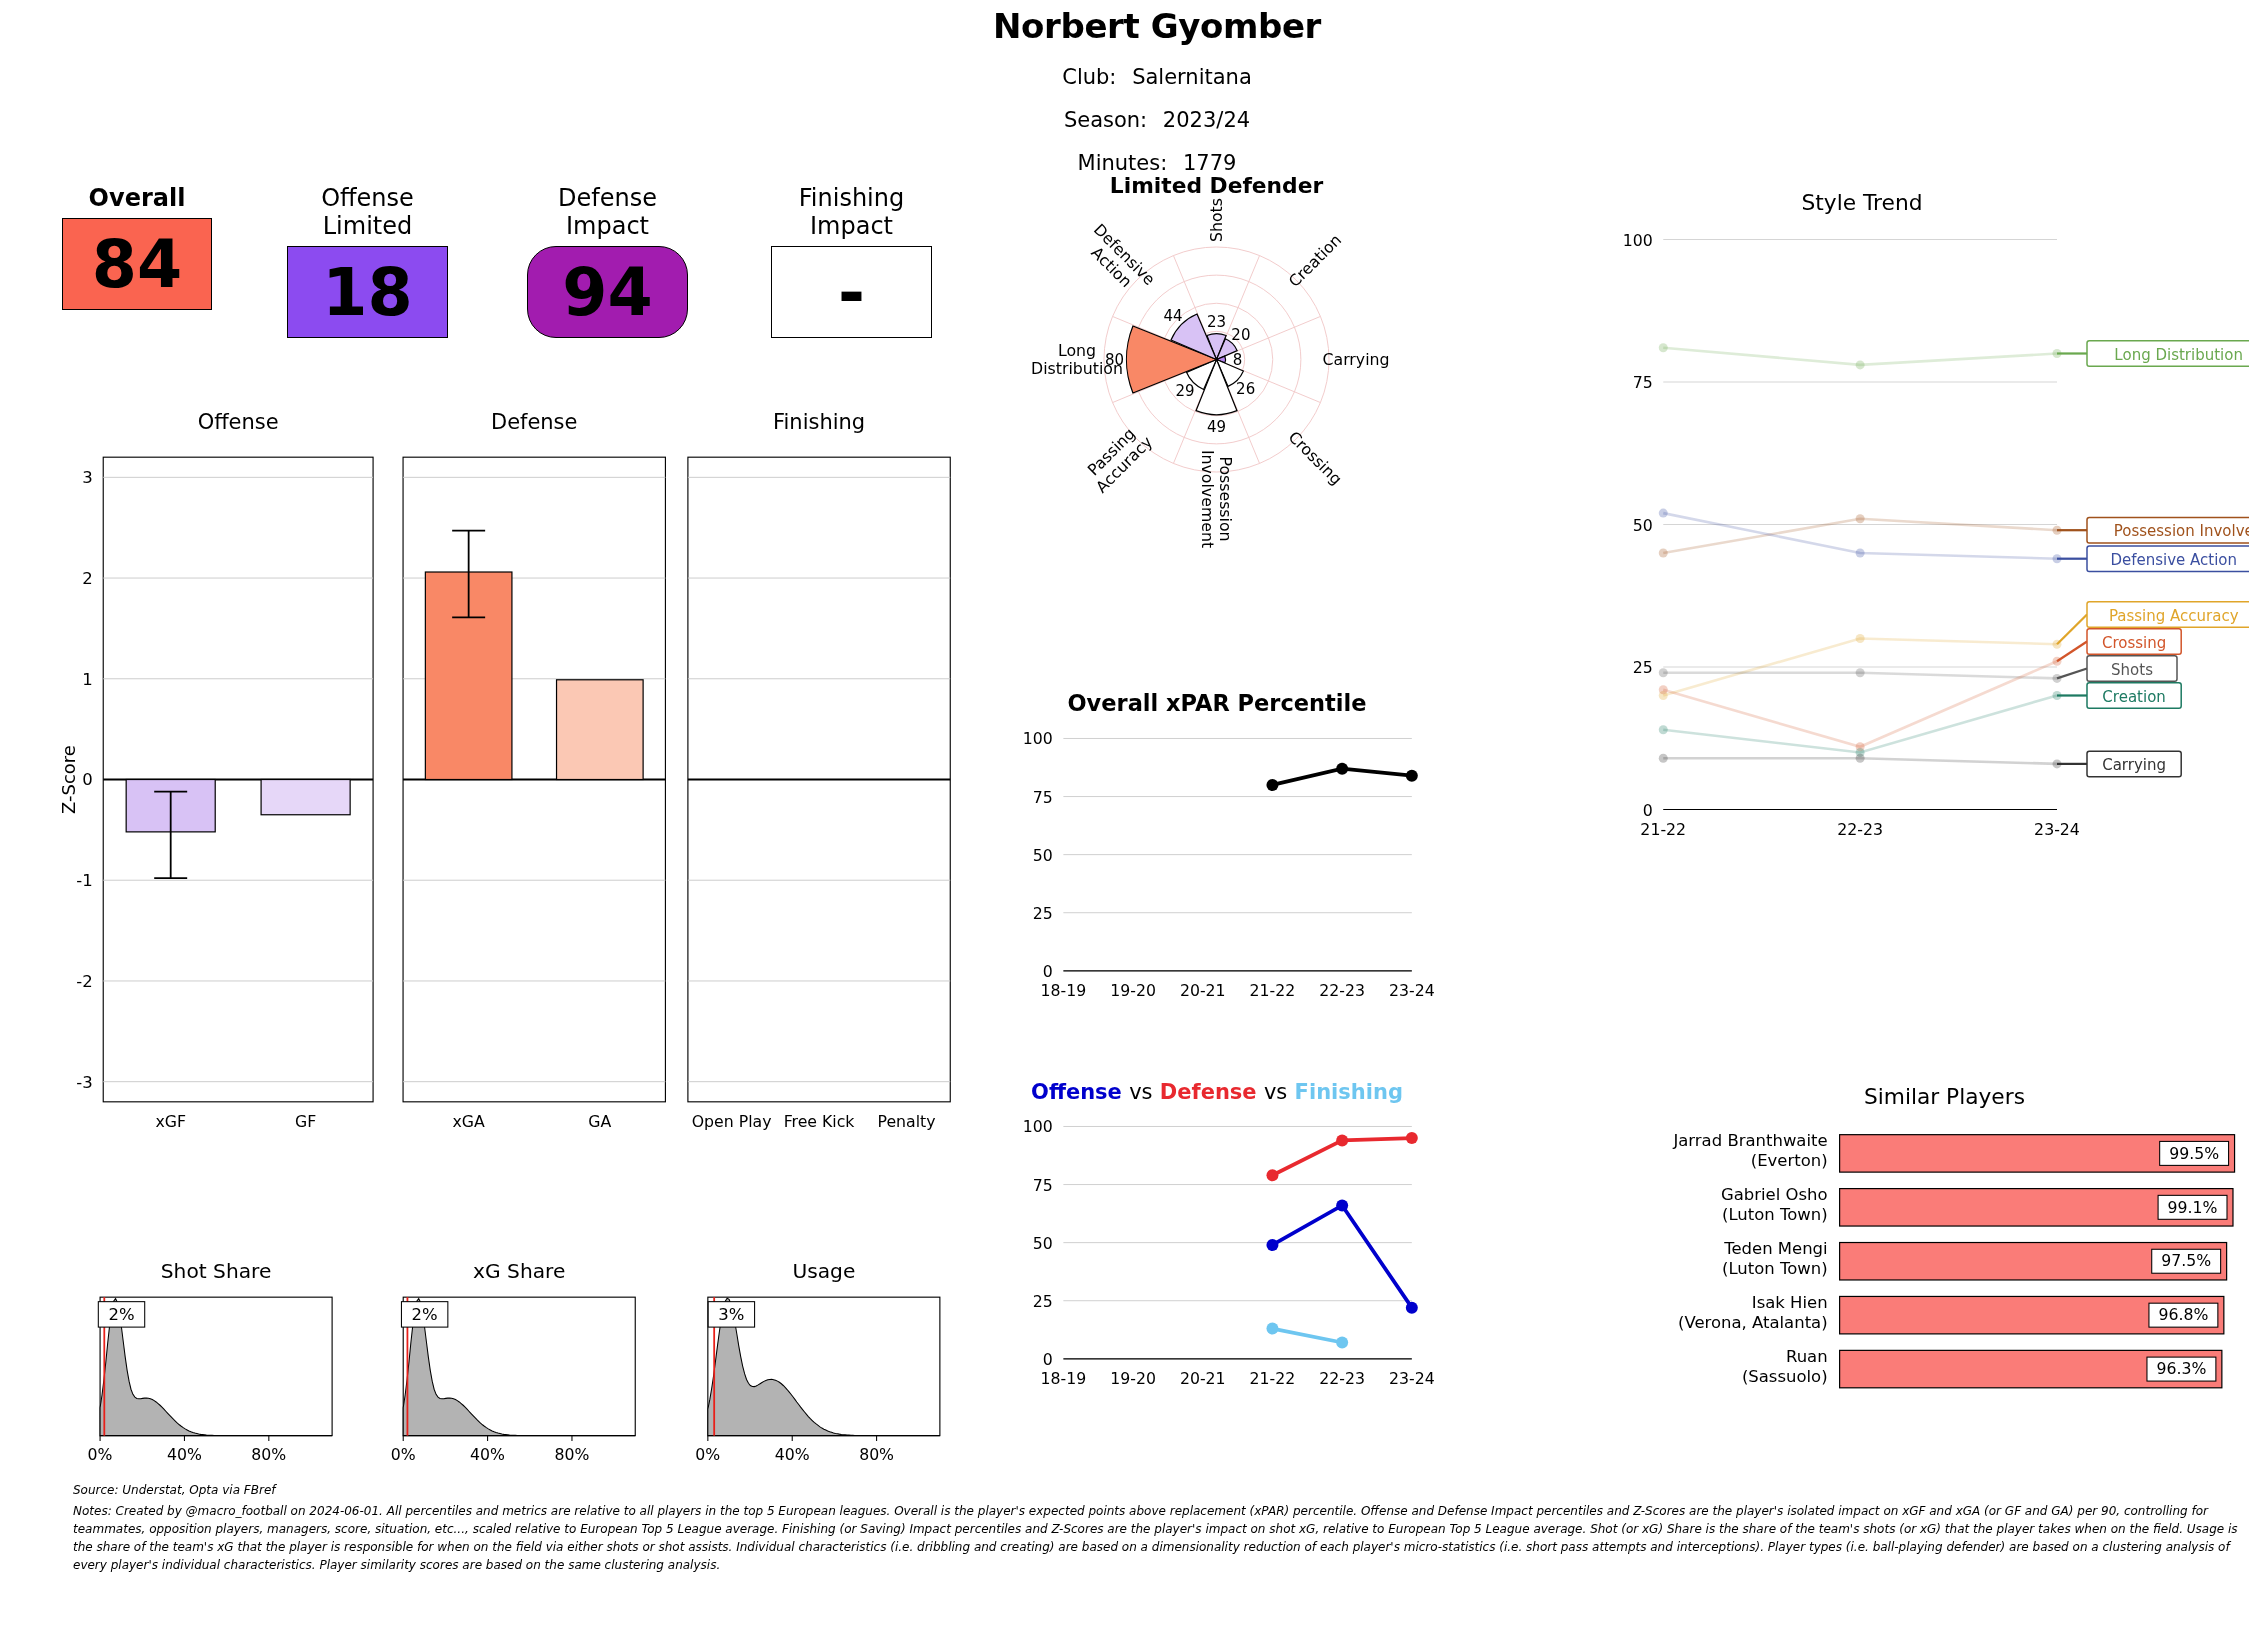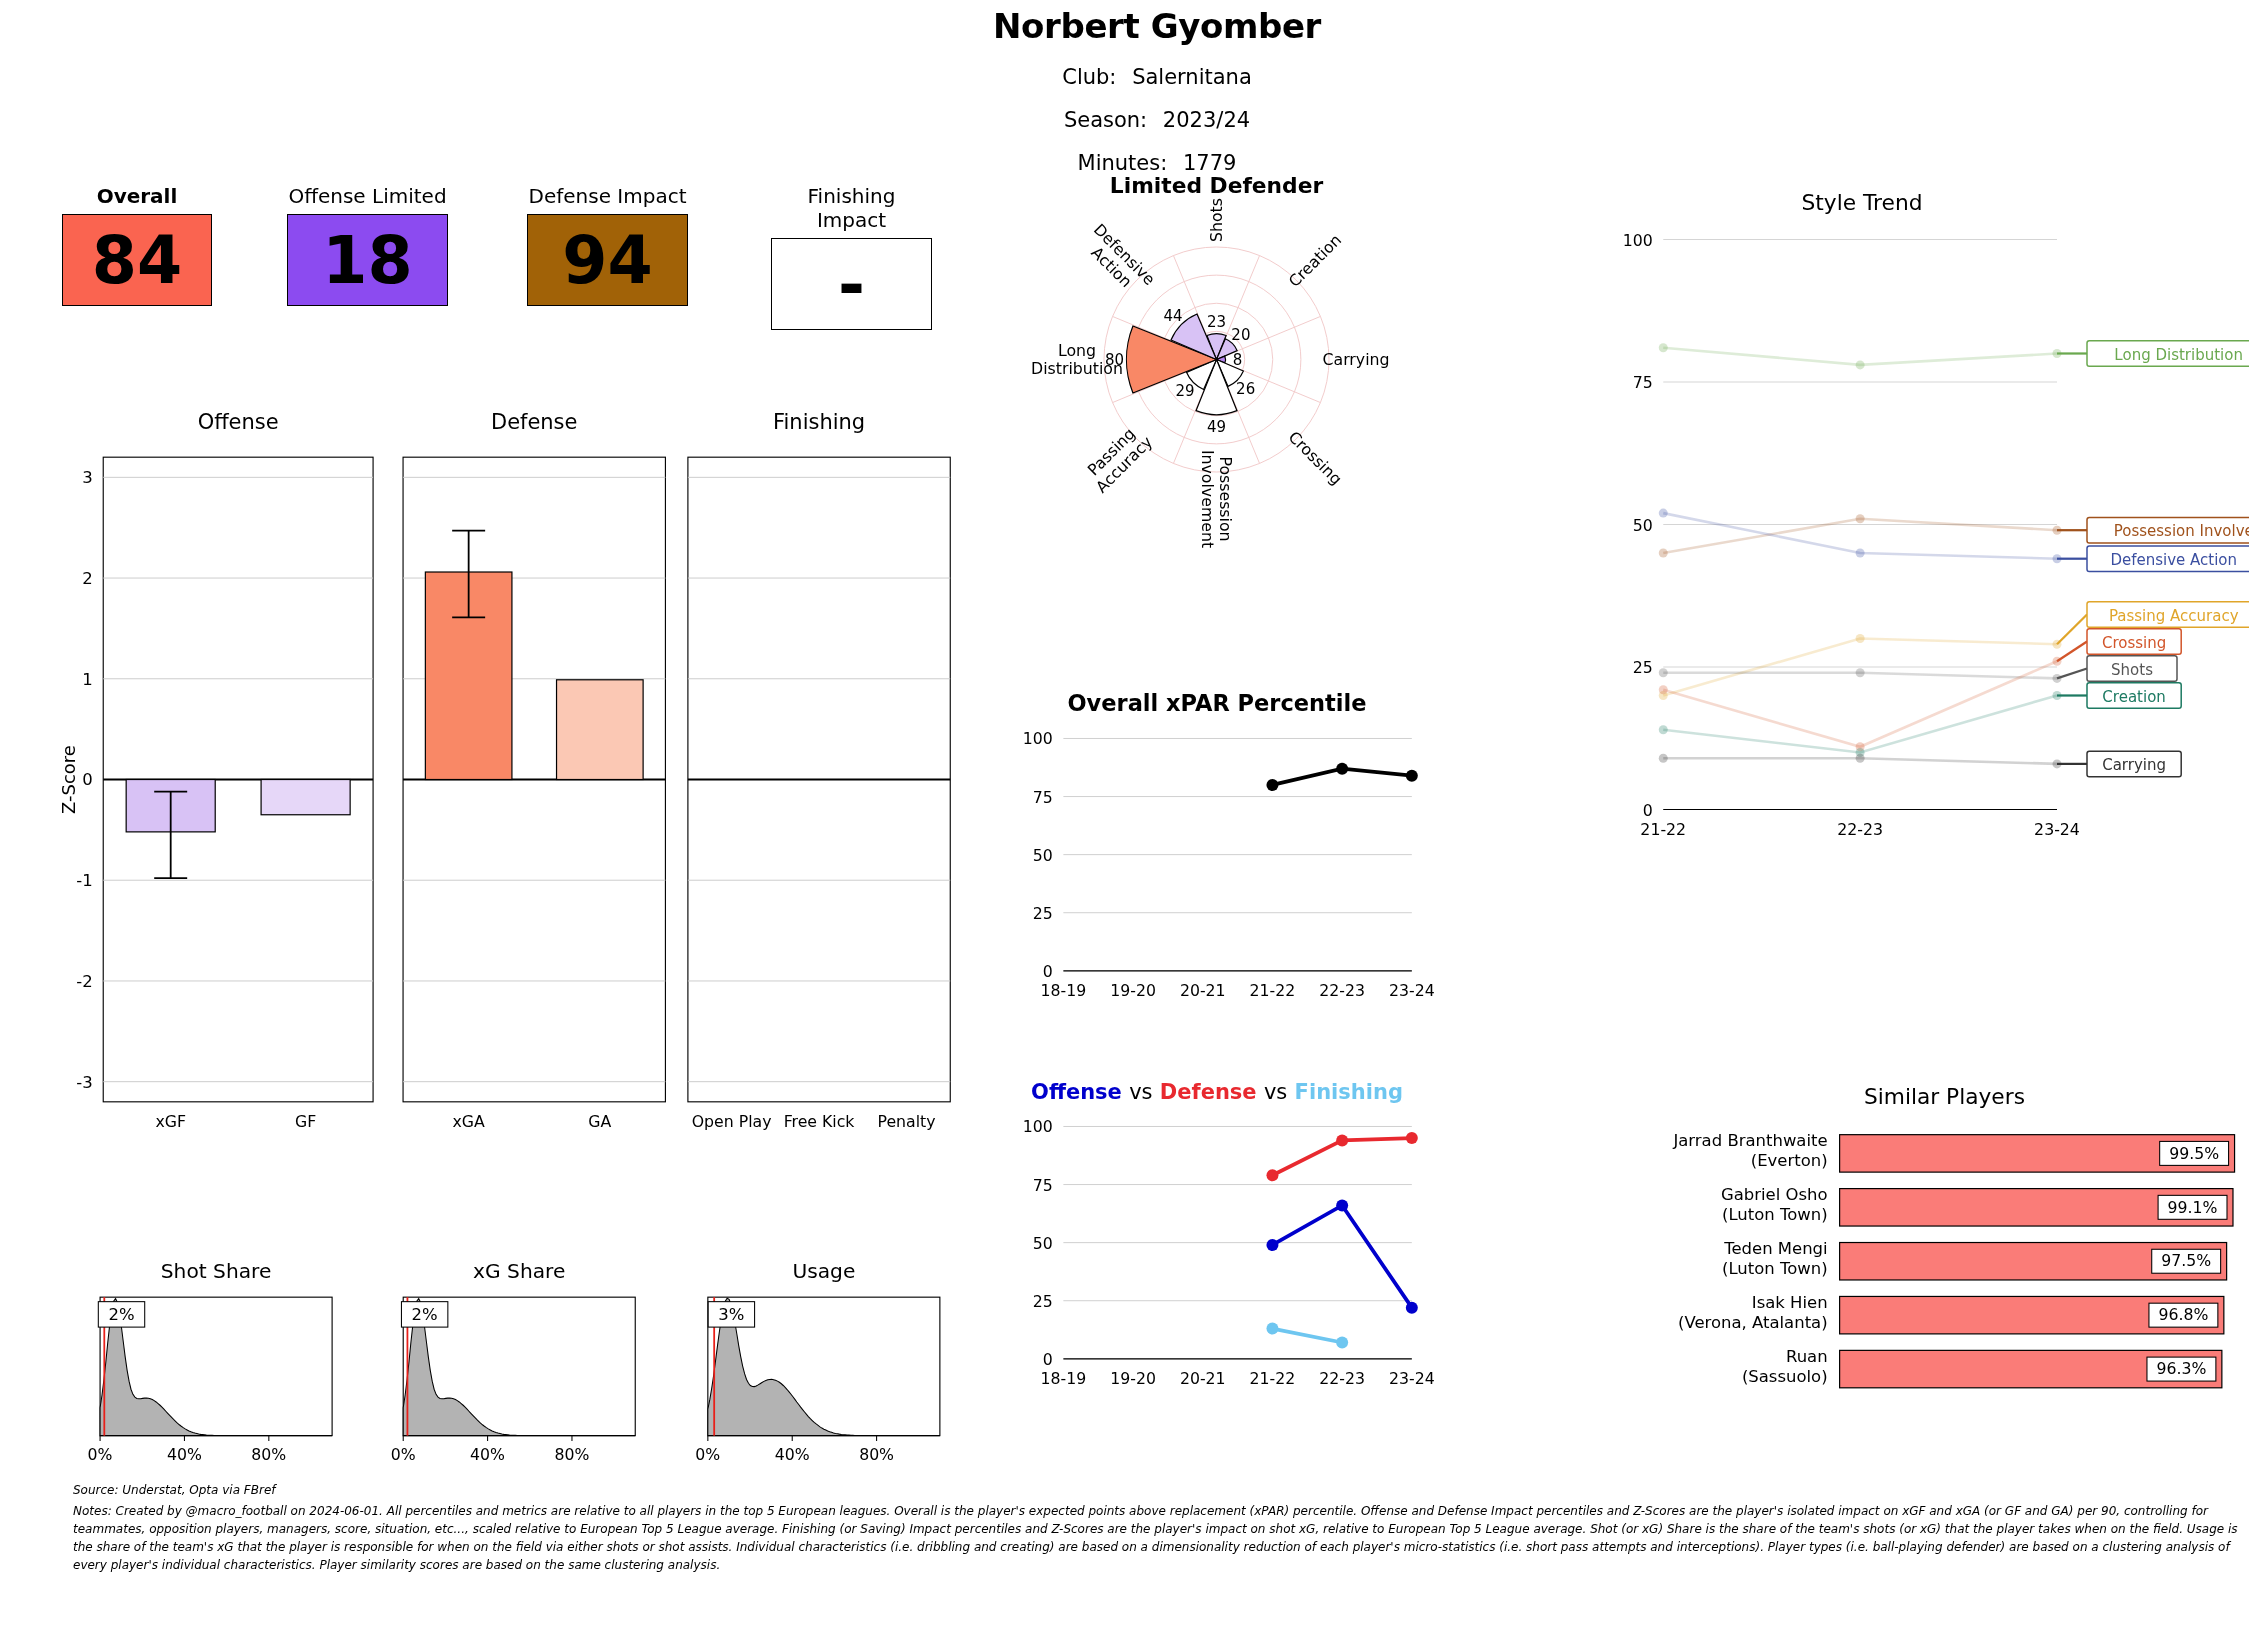--- a/index.html
+++ b/index.html
@@ -14,21 +14,21 @@
   .abs{position:absolute;padding-left:32px;}
 
   
   #header{left:0;top:0;width:2250px;text-align:center;}
   #player-name{font-size:34px;font-weight:bold;letter-spacing:-0.4px;margin-top:6px;}
   .meta-row{font-size:21px;margin-top:19px;}
   .meta-label{}
   .meta-val{margin-left:9px;}
 
   
-  .score-title{font-size:20px;text-align:center;}
+  .score-title{font-size:24px;text-align:center;}
   .score-title.bold{font-weight:bold;}
   .score-box{
     border:1.5px solid #000;
     height:90px;
     display:flex;align-items:center;justify-content:center;
     font-size:65px;font-weight:bold;
   }
 
   
   .panel-title{font-size:21px;text-align:center;}
@@ -64,21 +64,21 @@
     <div class="abs" style="left: 0px; top: 0px; width: 150px;">
       <div class="score-title bold">Overall</div>
       <div class="score-box" style="background: rgb(250, 100, 80); margin-top: 6px;">84</div>
     </div>
     <div class="abs" style="left: 225px; top: 0px; width: 161px;">
       <div class="score-title">Offense Limited</div>
       <div class="score-box" style="background: rgb(140, 75, 240); margin-top: 6px;">18</div>
     </div>
     <div class="abs" style="left: 465px; top: 0px; width: 161px;">
       <div class="score-title">Defense Impact</div>
-      <div class="score-box" style="background: #a16207; margin-top: 6px;">94</div>
+      <div class="score-box" style="background: #a21caf; margin-top: 6px; border-radius: 29px;">94</div>
     </div>
     <div class="abs" style="left: 709px; top: 0px; width: 161px;">
       <div class="score-title">Finishing Impact</div>
       <div class="score-box" style="background: rgb(255, 255, 255); margin-top: 6px;">-</div>
     </div>
   </div>
 
 <div id="zscore-wrap" class="abs" style="left:30px;top:397px;">
     <svg width="892" height="780" viewBox="0 0 1190 1040">
       <text x="235" y="42" font-size="28" text-anchor="middle" fill="#000" font-weight="normal" font-style="normal">Offense</text>

